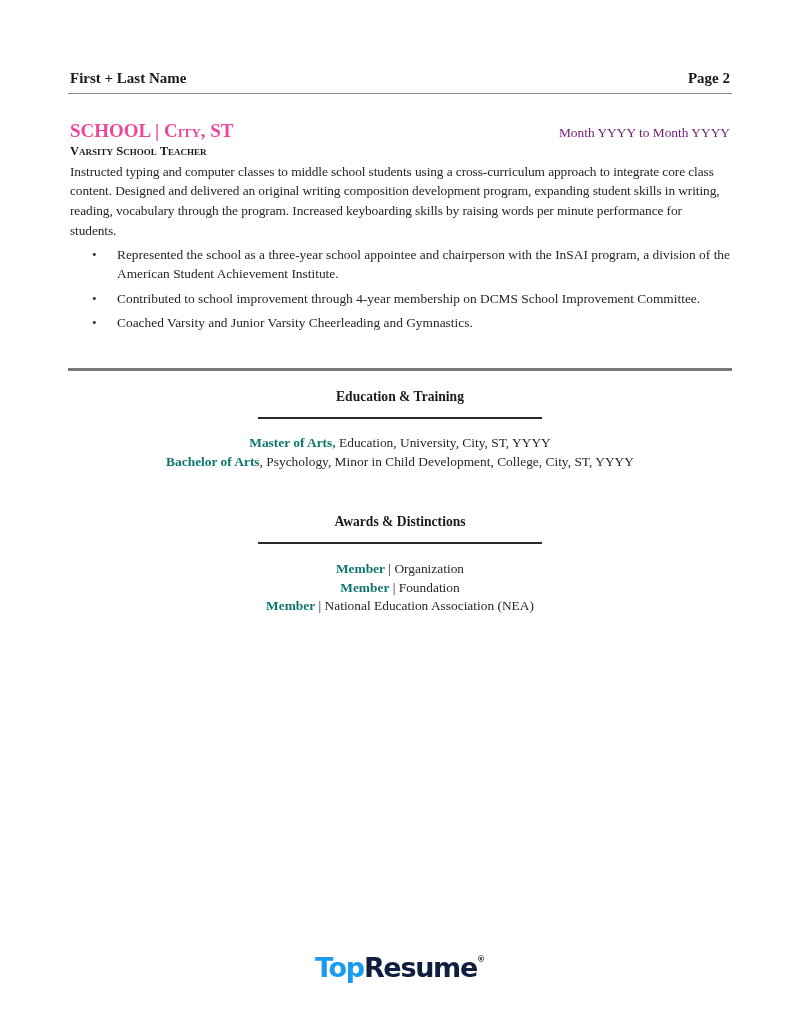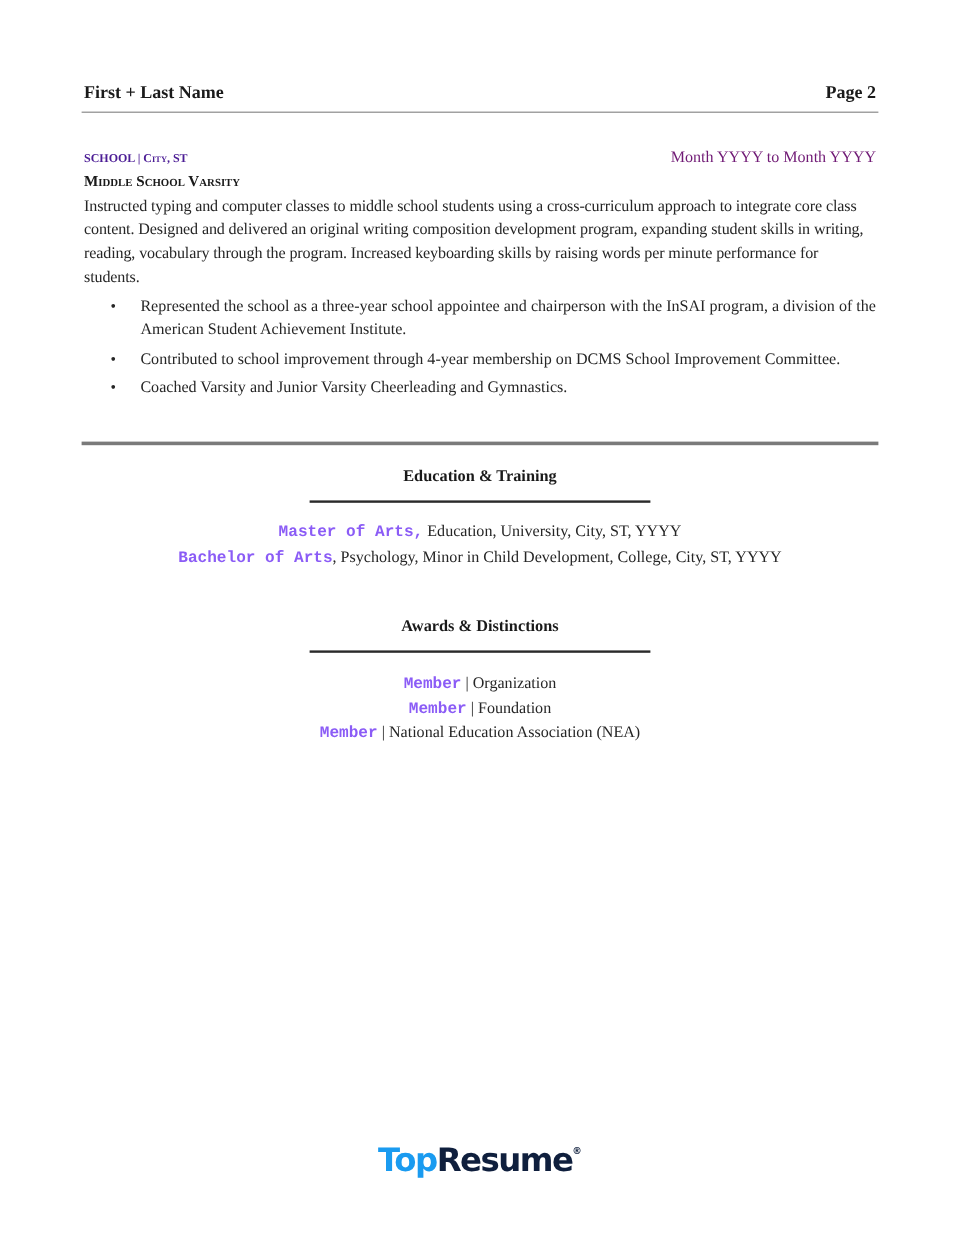--- a/index.html
+++ b/index.html
@@ -47,22 +47,22 @@
       line-height: 19.5px;
       color: #262626;
     }
     .job-top {
       display: flex;
       justify-content: space-between;
       align-items: baseline;
     }
     .employer {
       font-weight: bold;
-      font-size: 10px;
-      color: #4c1d95;
+      font-size: 19px;
+      color: #ec4899;
     }
     .employer .loc {
       font-variant: small-caps;
     }
     .dates {
       font-size: 13.4px;
       color: #701a75;
     }
     .title {
       font-weight: bold;
@@ -134,21 +134,21 @@
     .awards {
       top: 512px;
     }
     .awards .short-rule { margin-top: 10px; }
     .award-lines {
       margin-top: 16px;
       font-size: 13.4px;
       line-height: 18.5px;
       color: #262626;
     }
-    b { color: #8b5cf6; font-family: Liberation Mono, monospace; }
+    b { color: #0f766e; }
     .logo {
       position: absolute;
       left: 0; top: 952px;
       width: 800px;
       text-align: center;
       font-family: "DejaVu Sans", "Liberation Sans", sans-serif;
       font-weight: bold;
       font-size: 27px;
       letter-spacing: -1.3px;
     }
@@ -172,21 +172,21 @@
     <span>First + Last Name</span>
     <span>Page 2</span>
   </div>
   <div class="header-rule"></div>
 
   <div class="job">
     <div class="job-top">
       <span class="employer"><span>SCHOOL</span><span> | </span><span class="loc">City, ST</span></span>
       <span class="dates">Month YYYY to Month YYYY</span>
     </div>
-    <div class="title">Middle School Varsity</div>
+    <div class="title">Varsity School Teacher</div>
     <p class="summary">Instructed typing and computer classes to middle school students using a cross-curriculum approach to integrate core class content. Designed and delivered an original writing composition development program, expanding student skills in writing, reading, vocabulary through the program. Increased keyboarding skills by raising words per minute performance for students.</p>
     <ul class="bullets">
       <li>
         <span class="dot">•</span>
         <span>Represented the school as a three-year school appointee and chairperson with the InSAI program, a division of the American Student Achievement Institute.</span>
       </li>
       <li>
         <span class="dot">•</span>
         <span>Contributed to school improvement through 4-year membership on DCMS School Improvement Committee.</span>
       </li>

